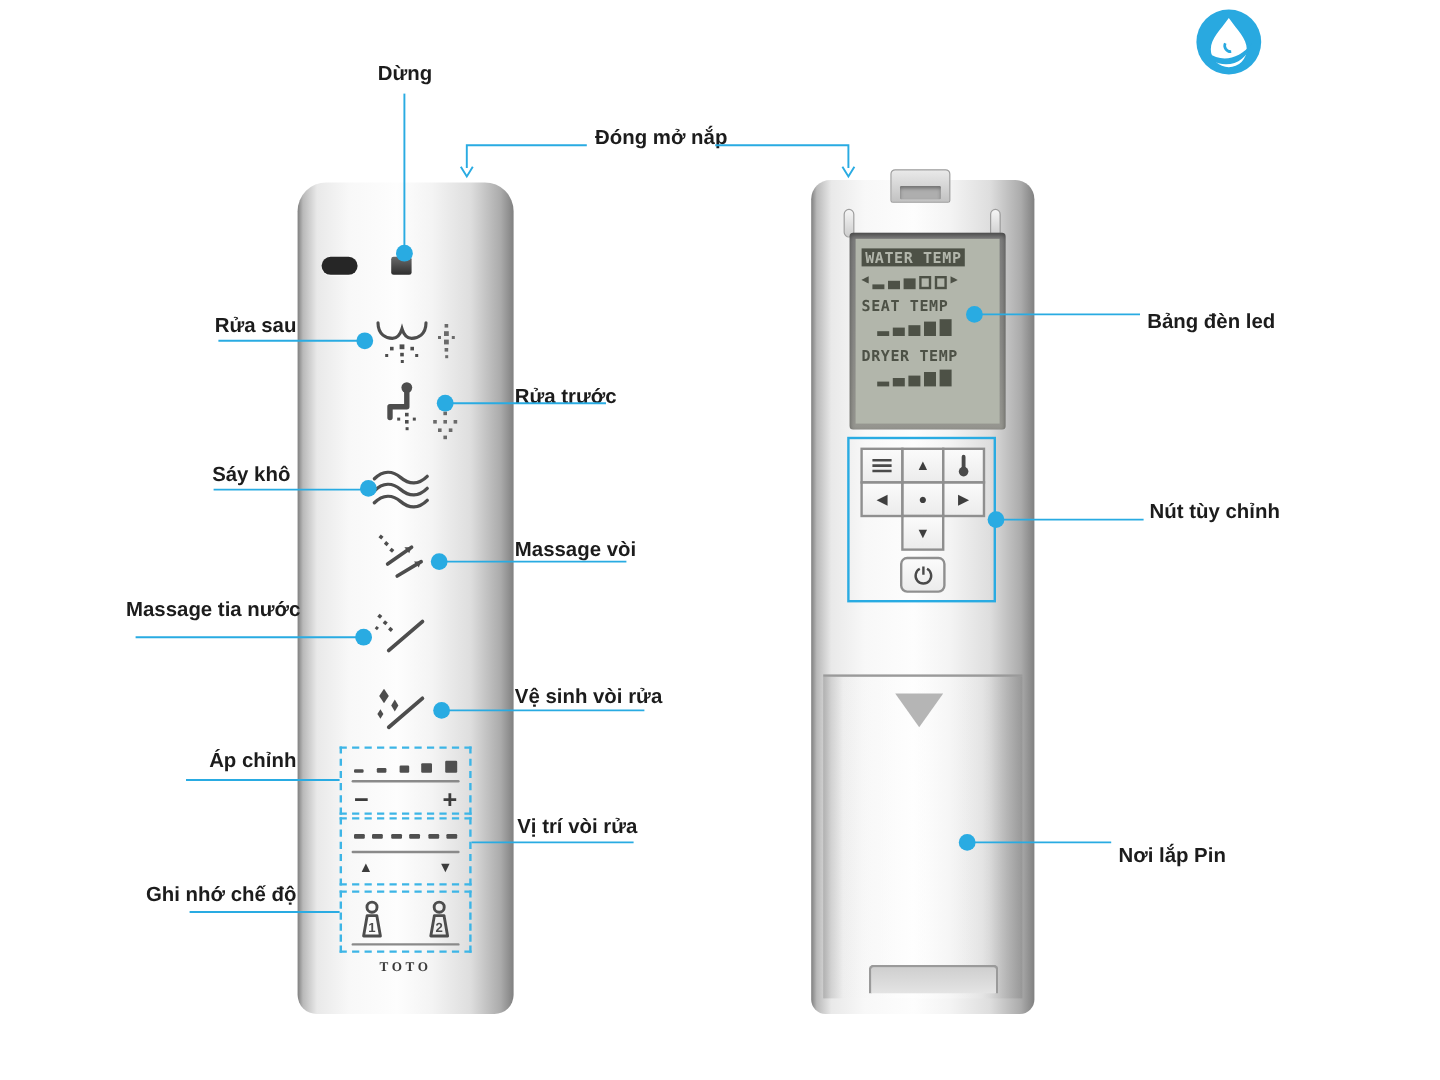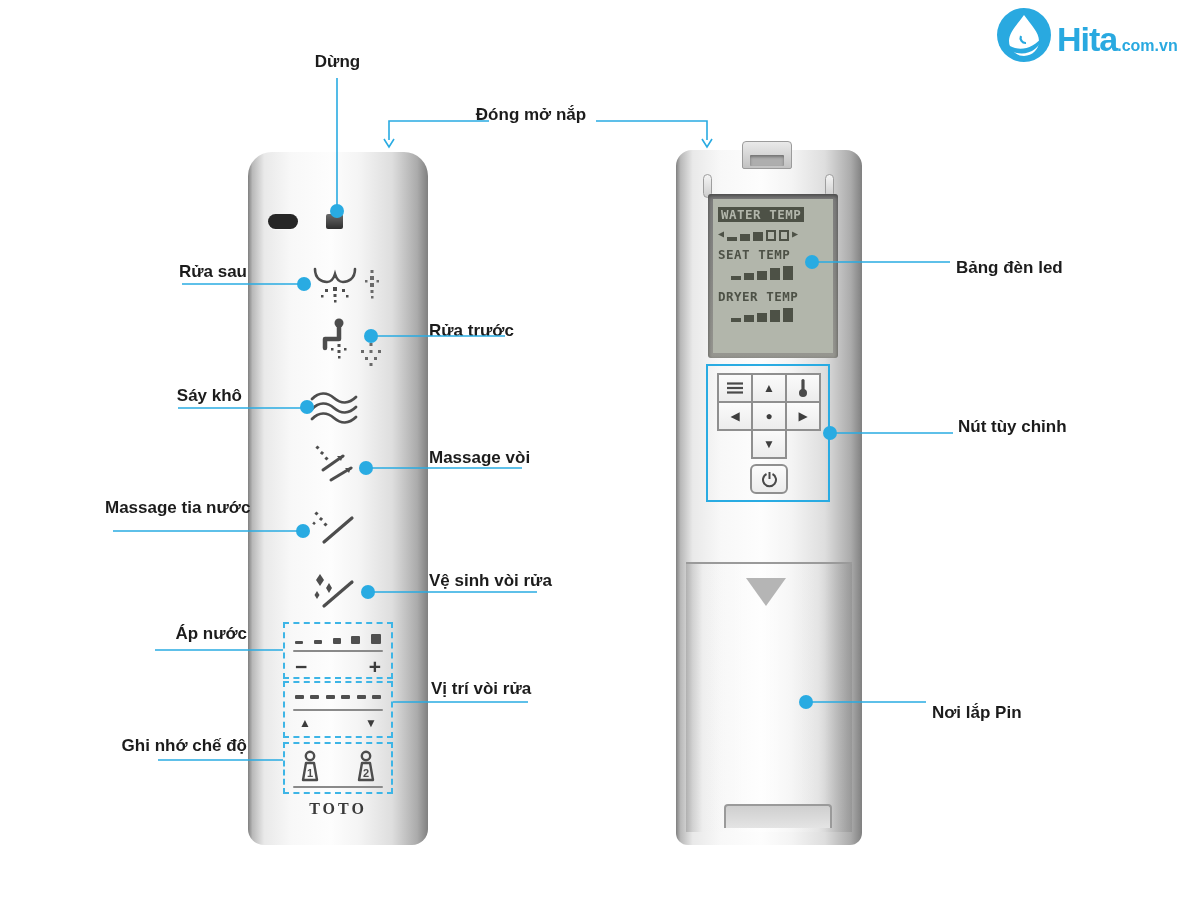--- a/index.html
+++ b/index.html
@@ -26,21 +26,21 @@
   .icon-btn svg { display:block; }
 
   
   .dash-box { position:absolute; left:35px; width:110px; border:2px dashed #3db5e6; }
   .rule { position:absolute; left:8px; right:8px; height:2px; background:#8a8a8a; border-radius:1px; }
   .marks { position:absolute; left:10px; right:10px; display:flex; justify-content:space-between; align-items:flex-end; }
   .mark { background:#4f4f4f; border-radius:1px; }
   .pm { position:absolute; font-size:21px; font-weight:bold; color:#3c3c3c; line-height:1; }
   .arr-sm { position:absolute; font-size:12px; color:#3c3c3c; line-height:1; }
   .person { position:absolute; }
-  .toto { position:absolute; left:0; right:0; text-align:center; font-family:"Liberation Serif","DejaVu Serif",serif; font-weight:bold; font-size:16px; letter-spacing:3px; color:#3a3a3a; }
+  .toto { position:absolute; left:0; right:0; text-align:center; font-family:"Liberation Serif","DejaVu Serif",serif; font-weight:bold; font-size:11px; letter-spacing:3px; color:#3a3a3a; }
 
   
   .lid-tab { position:absolute; left:66px; top:-9px; width:50px; height:28px; background:linear-gradient(#e9e9e9,#c2c2c2); border:1px solid #9b9b9b; border-radius:4px 4px 2px 2px; }
   .lid-tab .notch { position:absolute; left:7px; bottom:2px; width:34px; height:11px; background:#aeaeae; box-shadow:inset 0 2px 3px rgba(0,0,0,.35); border-radius:1px; }
   .pill { position:absolute; top:24px; width:9px; height:24px; background:linear-gradient(#f5f5f5,#cdcdcd); border:1px solid #9e9e9e; border-radius:5px; }
   .screen { position:absolute; left:32px; top:44px; width:130px; height:164px; background:linear-gradient(#7c7c7c,#969690); padding:5px; border-radius:3px; box-shadow:inset 0 2px 4px rgba(0,0,0,.45); }
   .lcd { position:relative; width:100%; height:100%; background:#b2b6ab; font-family:"DejaVu Sans Mono",monospace; color:#4d5146; overflow:hidden; }
   .lcd-label { position:absolute; left:5px; font-size:12.5px; font-weight:bold; letter-spacing:.5px; }
   .lcd-label.inv { background:#4d5146; color:#b2b6ab; padding:0 3px; }
   .lcd-bars { position:absolute; display:flex; align-items:flex-end; gap:3px; height:15px; }
@@ -293,28 +293,28 @@
       </div>
     </div>
 
     <div class="batt-door">
       <div class="batt-slot"></div>
     </div>
     <div class="tri-down"></div>
   </div>
 
   <div class="ann center" style="left:300px;top:52px;width:75px;text-align:center;">Dừng</div>
-  <div class="ann center" style="left:448px;top:105px;width:166px;">Đóng mở nắp</div>
+  <div class="ann center" style="left:468px;top:105px;width:166px;">Đóng mở nắp</div>
   <div class="ann right" style="left:140px;top:262px;width:107px;">Rửa sau</div>
   <div class="ann" style="left:429px;top:321px;">Rửa trước</div>
   <div class="ann right" style="left:140px;top:386px;width:102px;">Sáy khô</div>
   <div class="ann" style="left:429px;top:448px;">Massage vòi</div>
   <div class="ann right" style="left:105px;top:498px;width:142px;">Massage tia nước</div>
   <div class="ann" style="left:429px;top:571px;">Vệ sinh vòi rửa</div>
-  <div class="ann right" style="left:140px;top:624px;width:107px;">Áp nước</div>
+  <div class="ann right" style="left:140px;top:624px;width:107px;">Áp chỉnh</div>
   <div class="ann" style="left:431px;top:679px;">Vị trí vòi rửa</div>
   <div class="ann right" style="left:120px;top:736px;width:127px;">Ghi nhớ chế độ</div>
   <div class="ann" style="left:956px;top:258px;">Bảng đèn led</div>
   <div class="ann" style="left:958px;top:417px;">Nút tùy chỉnh</div>
   <div class="ann" style="left:932px;top:691px;margin-top:12px;">Nơi lắp Pin</div>
 
   <svg id="leads">
     <g stroke="#29abe2" stroke-width="1.6" fill="none">
       <path d="M337,78 V206"></path>
       <path d="M489,121 H389 V140"></path>
@@ -348,16 +348,15 @@
     </g>
   </svg>
 
   <div id="logo">
     <svg width="58" height="58" viewBox="0 0 58 58">
       <circle cx="29" cy="29" r="27" fill="#29a9e0"></circle>
       <path d="M29,9 C36,19 44,26 44,35 A15,15 0 0 1 14,35 C14,26 22,19 29,9 Z" fill="#ffffff"></path>
       <path d="M12,38 C22,46 38,44 48,30 C44,46 28,52 14,44 Z" fill="#29a9e0"></path>
       <path d="M26,30 a5,5 0 0 0 5,7" fill="none" stroke="#29a9e0" stroke-width="2.2"></path>
     </svg>
-    <div class="word"><span>Hita</span><span class="suffix">.com.vn</span></div>
   </div>
 
 </div>
 
 </body></html>

